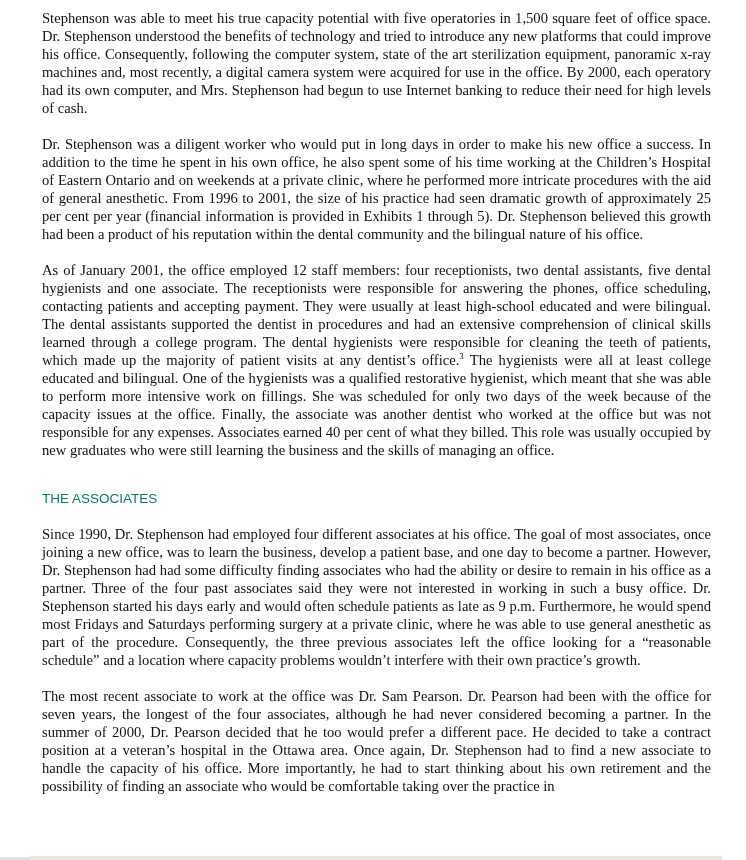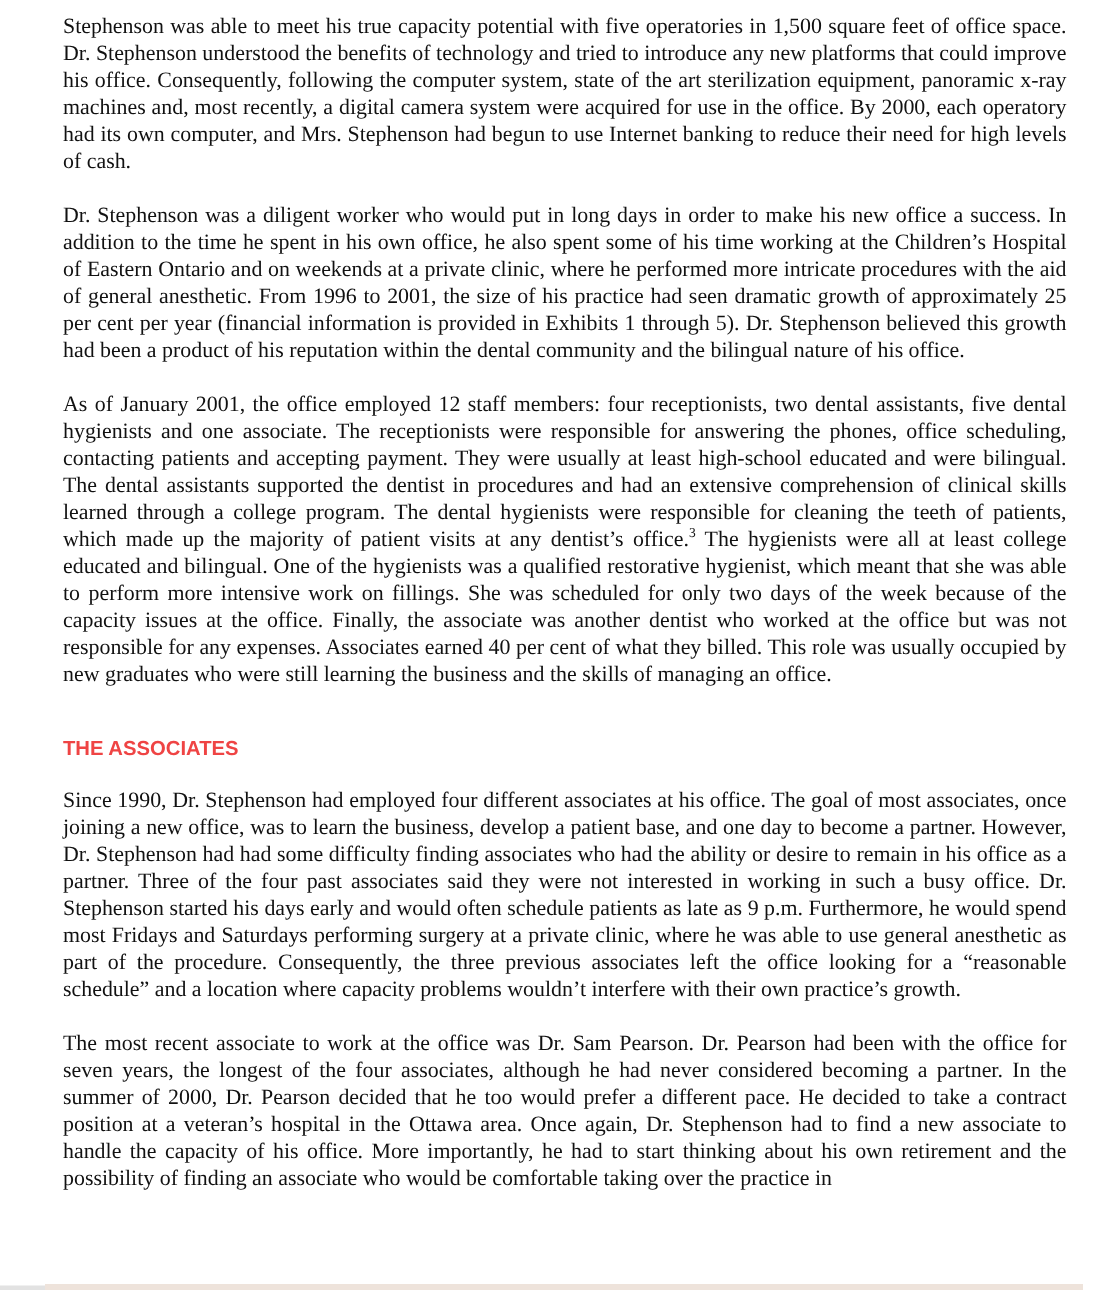--- a/index.html
+++ b/index.html
@@ -5,22 +5,22 @@
     html, body { margin: 0; padding: 0; background: #ffffff; }
     body { width: 746px; height: 860px; overflow: hidden; position: relative; }
     .page {
       position: absolute; left: 42px; top: 9px; width: 669px;
       font-family: "Liberation Serif", serif; font-size: 14.6px; line-height: 18px;
       color: #111111;
     }
     p { margin: 0 0 18px 0; text-align: justify; text-align-last: left; }
     sup { font-size: 9px; line-height: 0; vertical-align: super; }
     h2 {
-      font-family: "Liberation Sans", sans-serif; font-weight: bold; font-size: 13.5px;
-      margin: 31px 0 17px 0; line-height: 18px; color: #ef4444;
+      font-family: "Liberation Sans", sans-serif; font-weight: normal; font-size: 13.5px;
+      margin: 31px 0 17px 0; line-height: 18px; color: #0f766e;
     }
     .bottom-edge {
       position: absolute; left: 30px; right: 24px; top: 856px; height: 4px;
       background: #eee3db;
     }
     .bottom-edge-left {
       position: absolute; left: 0; width: 30px; top: 857px; height: 3px; background: #e2e2e2;
     }
   </style>
 </head>

